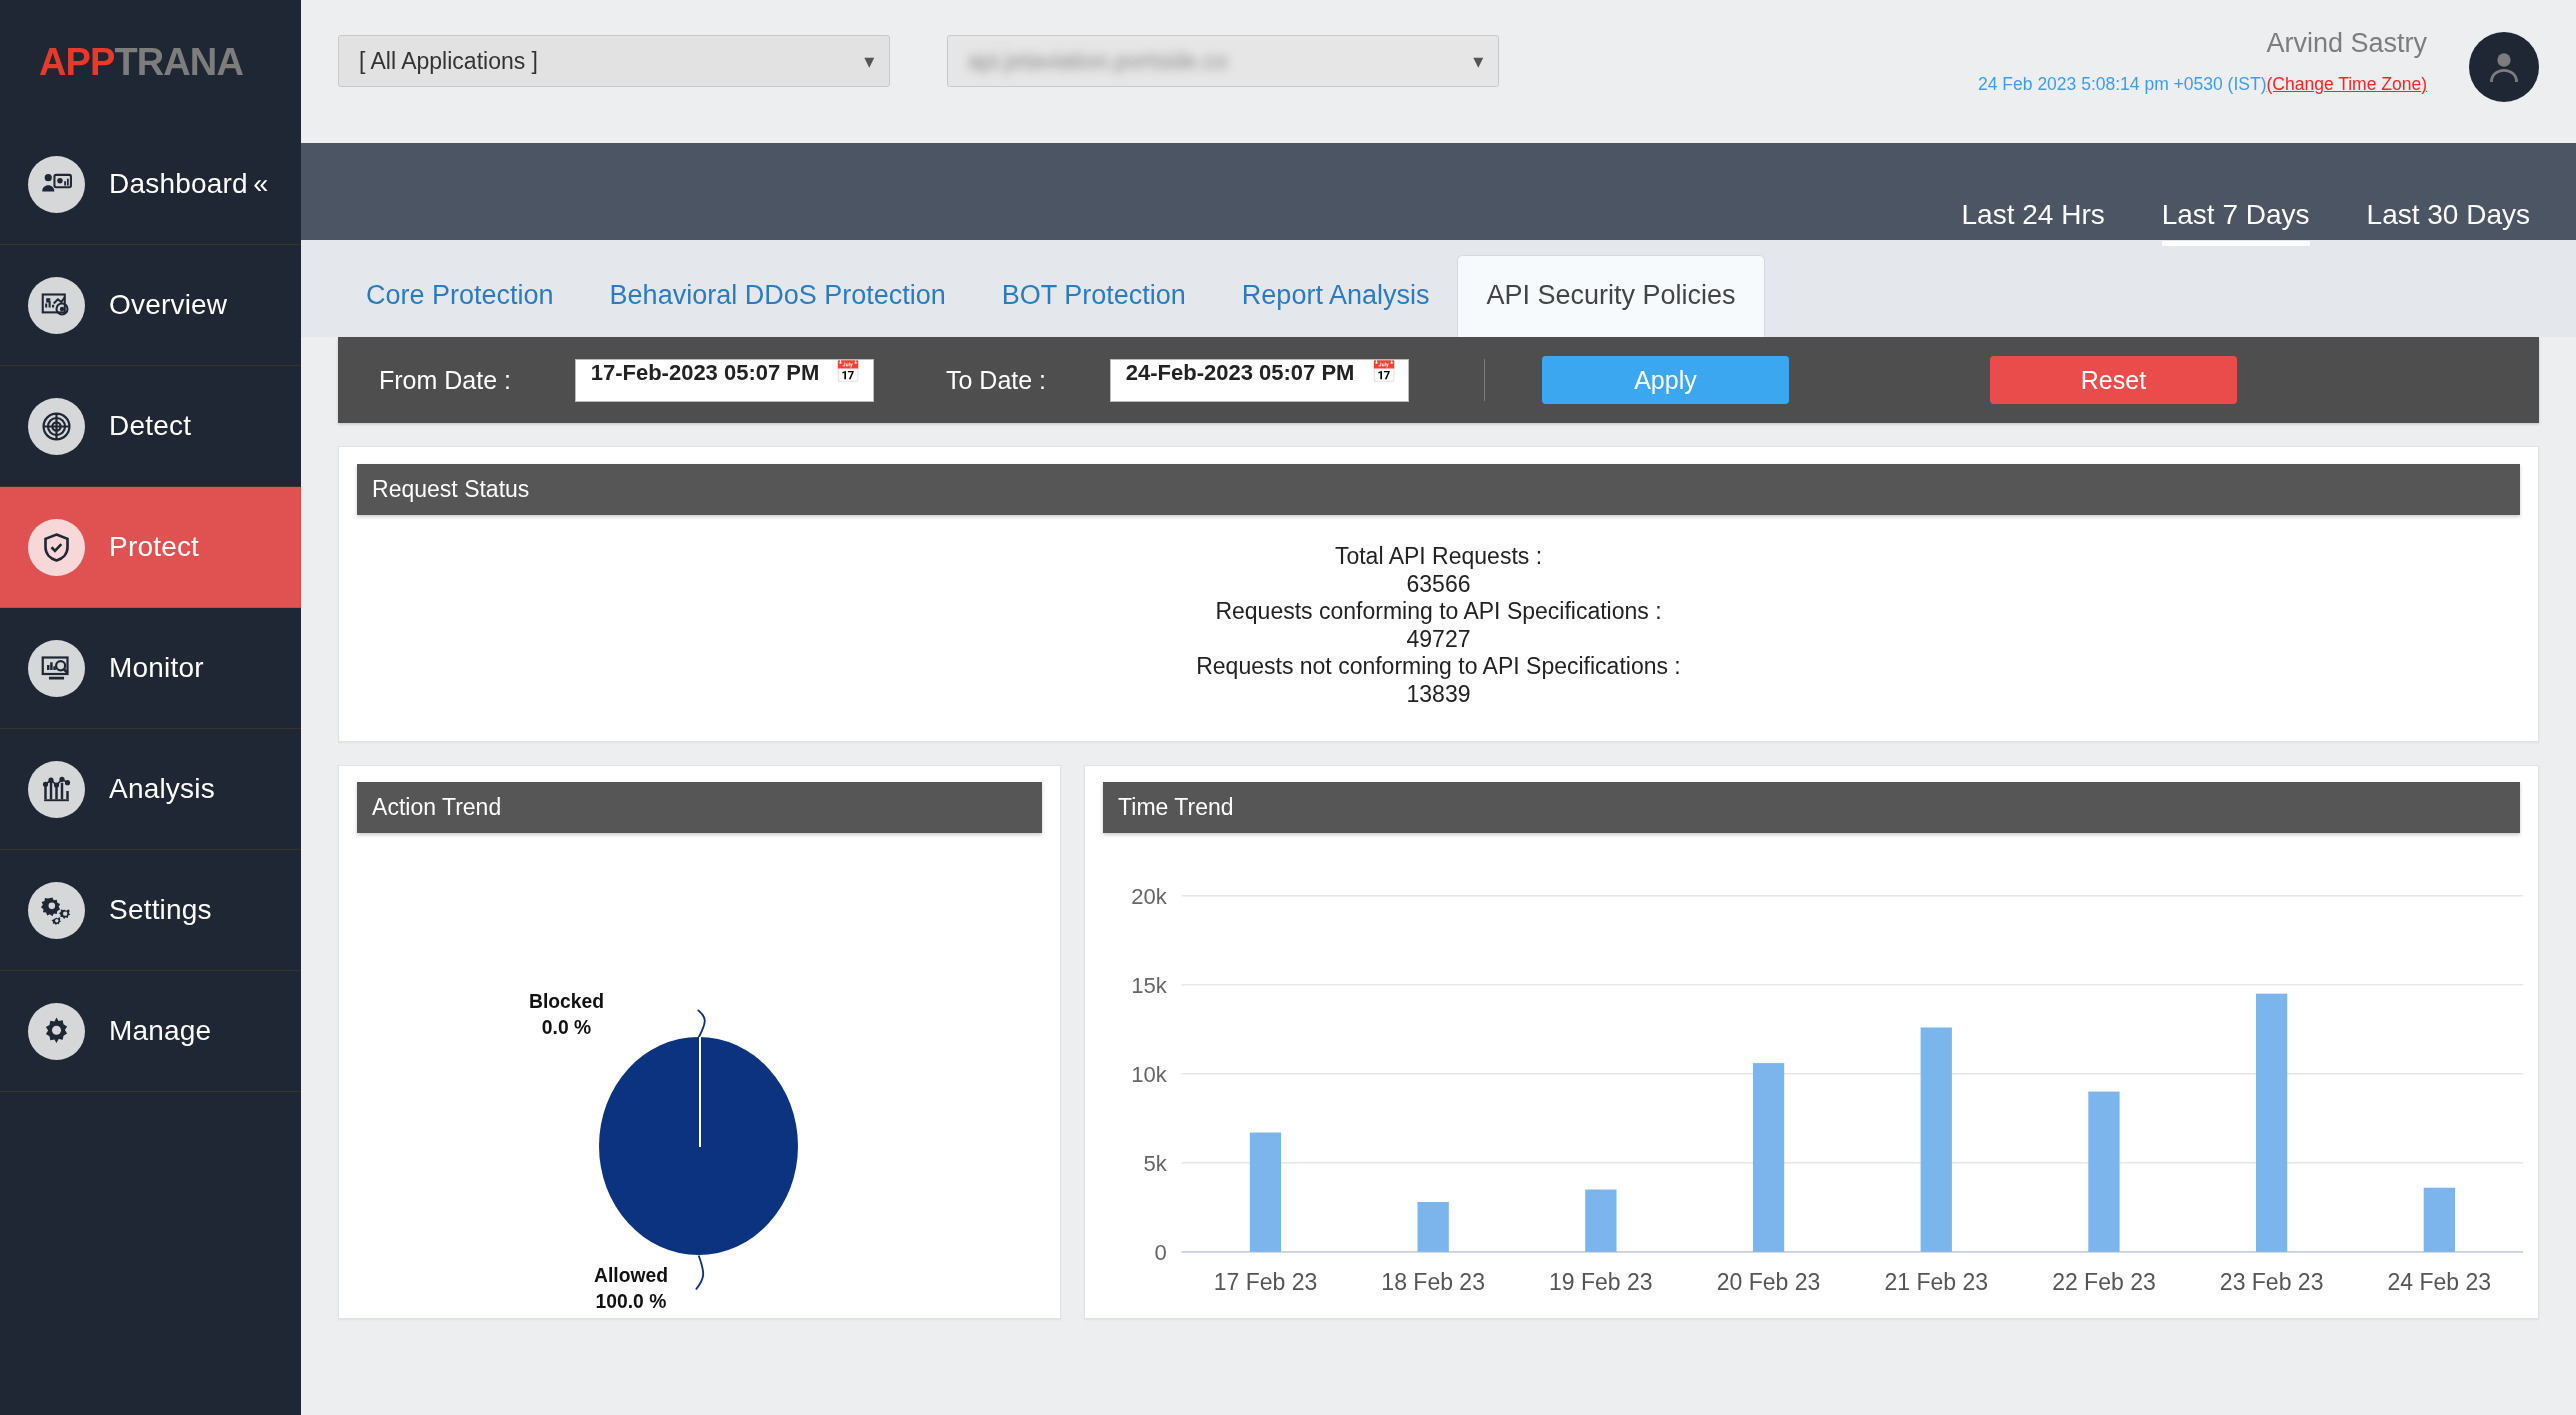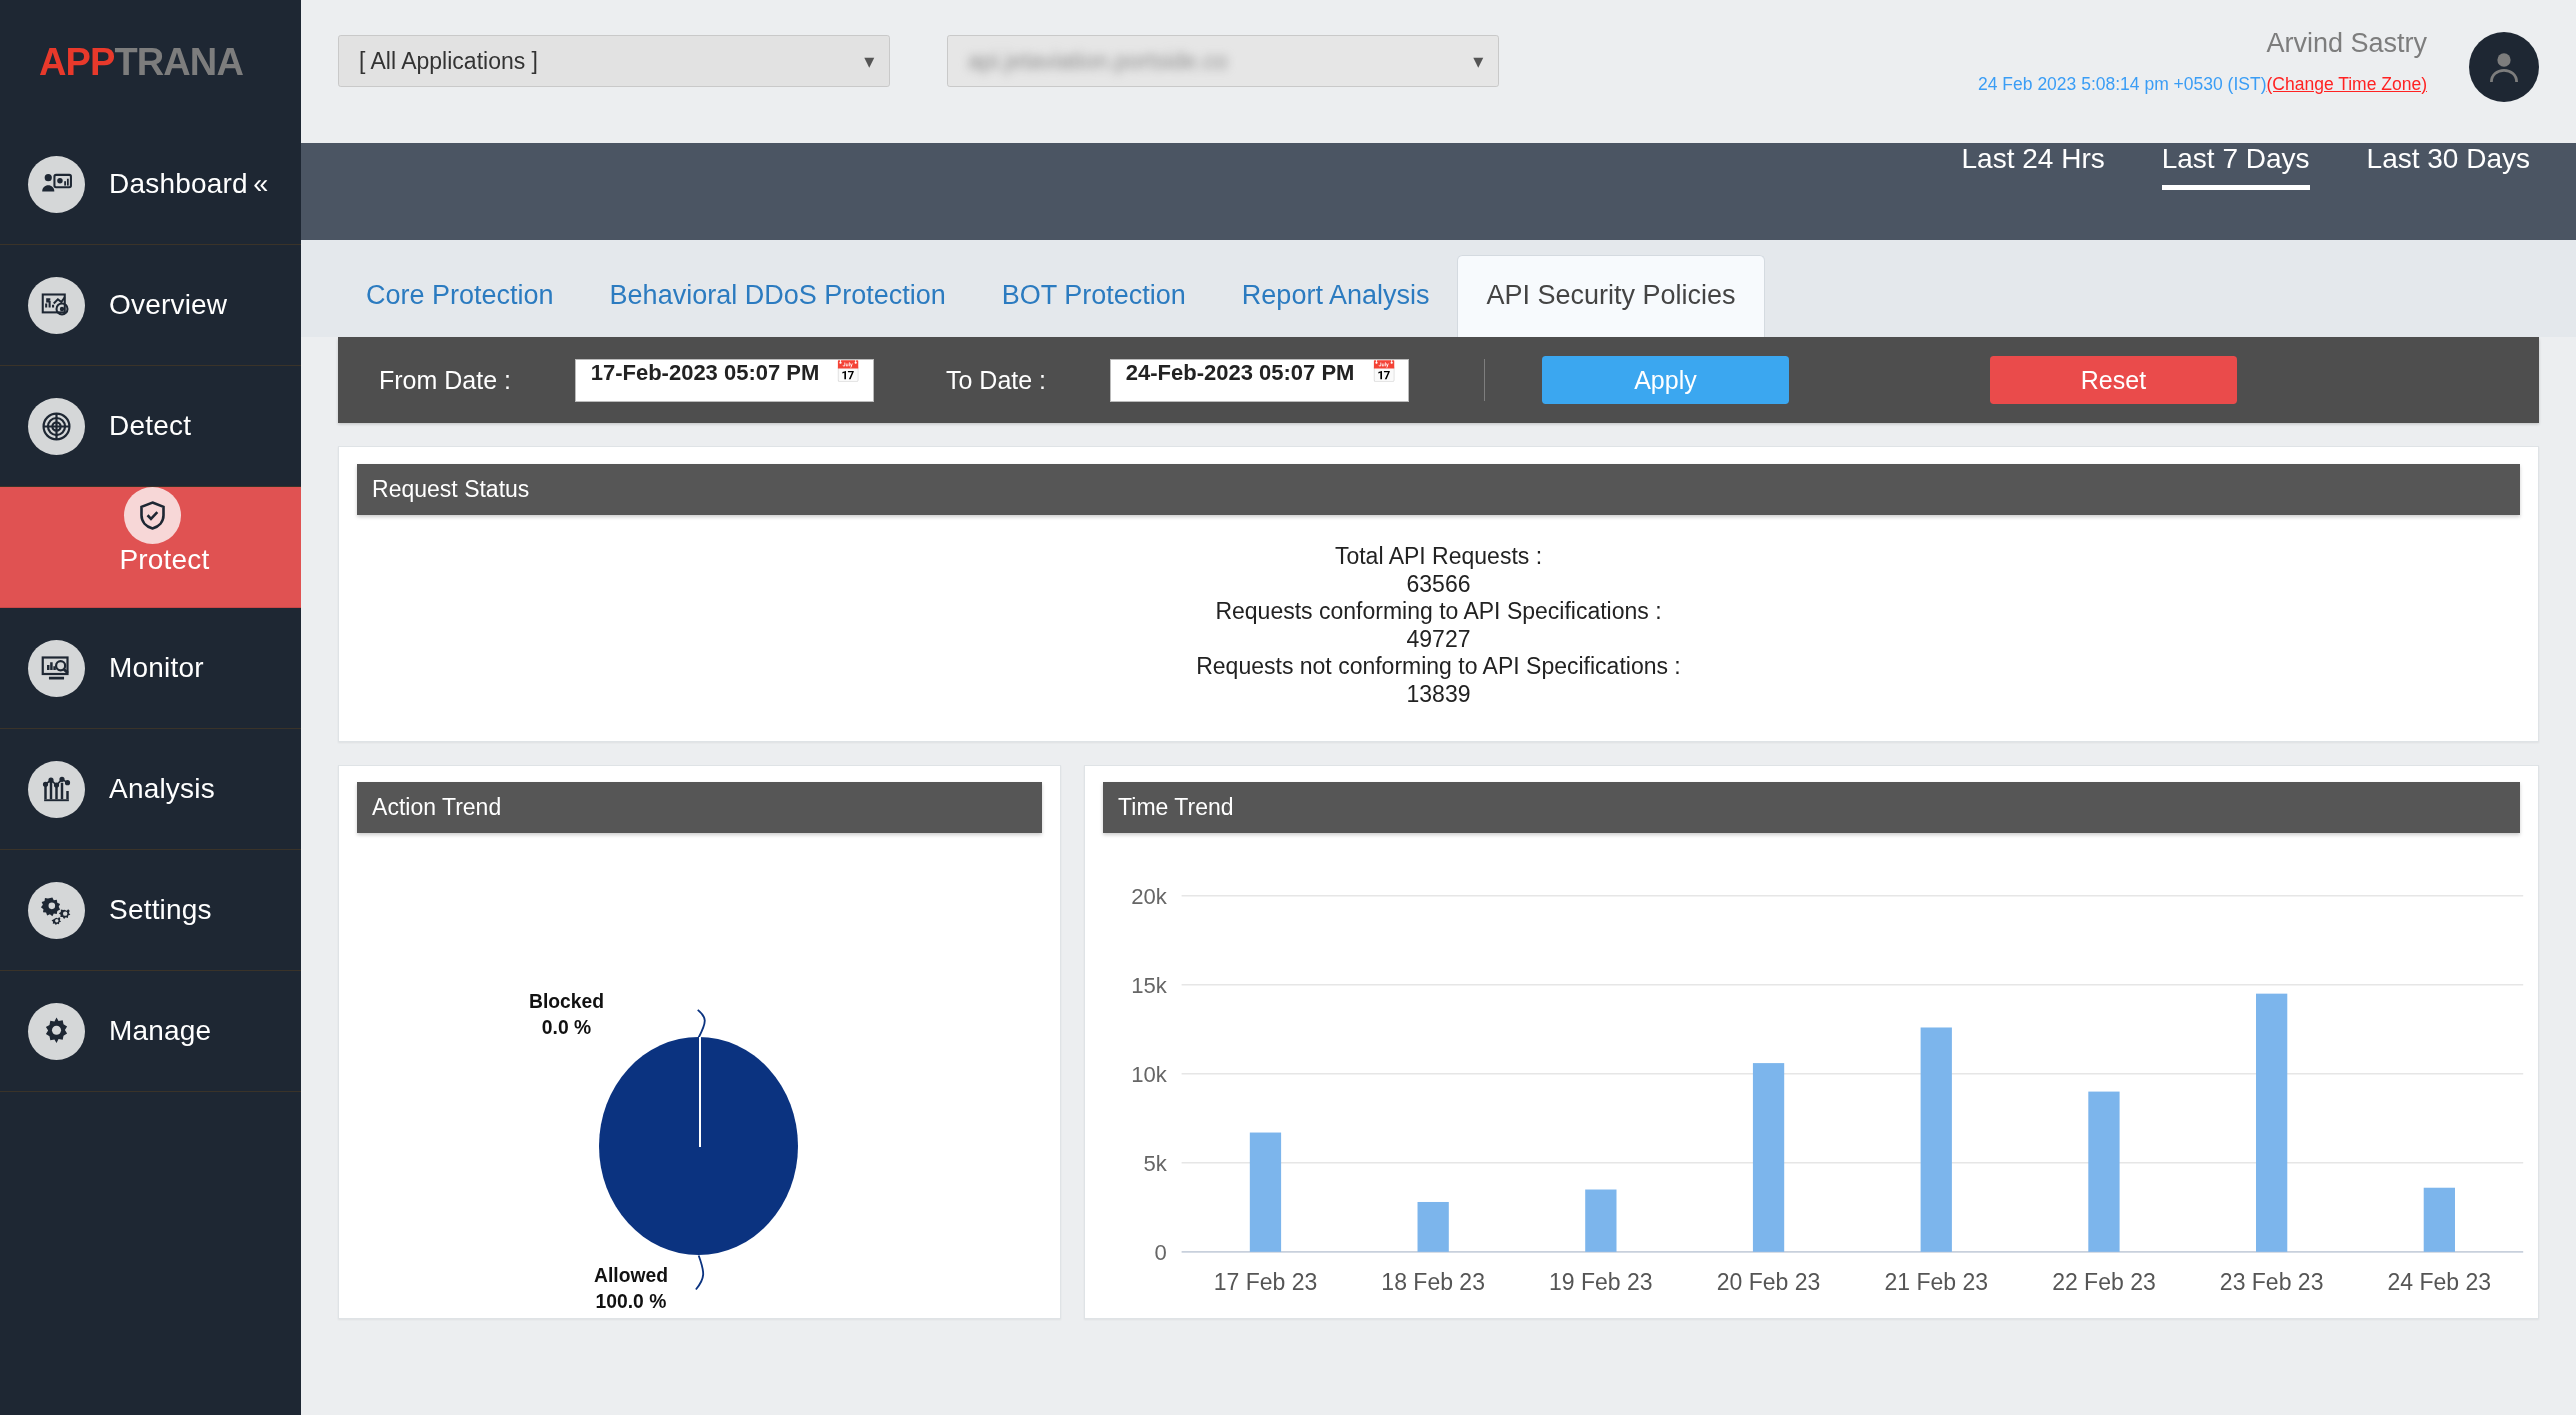--- a/index.html
+++ b/index.html
@@ -16,21 +16,21 @@
     background: #1e2733; display: flex; flex-direction: column;
   }
   .logo-wrap { height: 124px; display: flex; align-items: center; padding-left: 39px; }
   .logo { font-size: 38px; font-weight: bold; letter-spacing: -0.9px; font-family: "Liberation Sans", sans-serif; }
   .logo .a { color: #e8392b; }
   .logo .b { color: #7d7d7d; }
   .nav-item {
     height: 121px; display: flex; align-items: center; padding-left: 28px;
     border-bottom: 1.8px solid #3a3329; color: #ffffff; cursor: pointer;
   }
-  .nav-item.active { background: #e05252; border-bottom-color: #c94747; flex-direction: column; }
+  .nav-item.active { background: #e05252; border-bottom-color: #c94747; }
   .nav-ico {
     width: 57px; height: 57px; border-radius: 50%; background: #d5d7d8;
     flex: 0 0 57px; display: flex; align-items: center; justify-content: center;
     margin-right: 24px;
   }
   .nav-item.active .nav-ico { background: #f7d7d7; }
   .nav-ico svg { width: 33px; height: 33px; display: block; }
   .nav-label { font-size: 28px; font-weight: 500; letter-spacing: 0.2px; }
   .chev { margin-left: 5.5px; font-size: 27px; line-height: 1; }
 
@@ -52,21 +52,21 @@
   .username { font-size: 27px; color: #7d7d7d; padding-right: 112px; }
   .tsline { font-size: 17.5px; margin-top: 14.7px; padding-right: 112px; white-space: nowrap; }
   .ts { color: #3a9df5; }
   .tzlink { color: #ff2222; text-decoration: underline; cursor: pointer; }
   .avatar {
     position: absolute; right: 0; top: 3.7px; width: 70px; height: 70px; border-radius: 50%;
     background: #1e2733; display: flex; align-items: center; justify-content: center;
   }
   .avatar svg { width: 42px; height: 42px; }
 
-  .rangebar { height: 97px; background: #4b5563; display: flex; align-items: flex-start; justify-content: flex-end; padding-right: 46px; }
+  .rangebar { height: 97px; background: #4b5563; display: flex; align-items: flex-end; justify-content: flex-end; padding-right: 46px; }
   .rtab { font-size: 28px; color: #ffffff; margin-left: 57px; padding-bottom: 9.2px; cursor: pointer; position: relative; }
   .rtab.active::after { content: ""; position: absolute; left: 0; right: 0; bottom: -5.5px; height: 4.6px; background: #fff; }
 
   .tabstrip { height: 97px; background: #e4e8ec; display: flex; align-items: flex-end; padding-left: 37px; }
   .tab {
     font-size: 27px; color: #2b7bc0; padding: 0 28px 28px 28px; cursor: pointer; line-height: 1;
   }
   .tab.active {
     background: #f7fafd; color: #444; border: 0.9px solid #d4dae0; border-bottom: none;
     border-radius: 5.5px 5.5px 0 0; padding: 26px 28px 28.5px 28px; margin-bottom: -0.9px;

